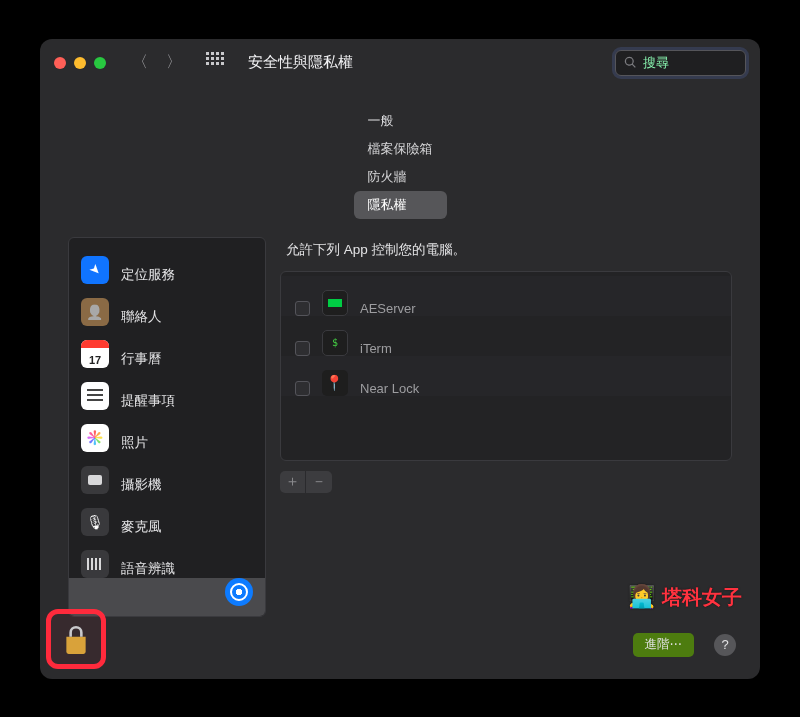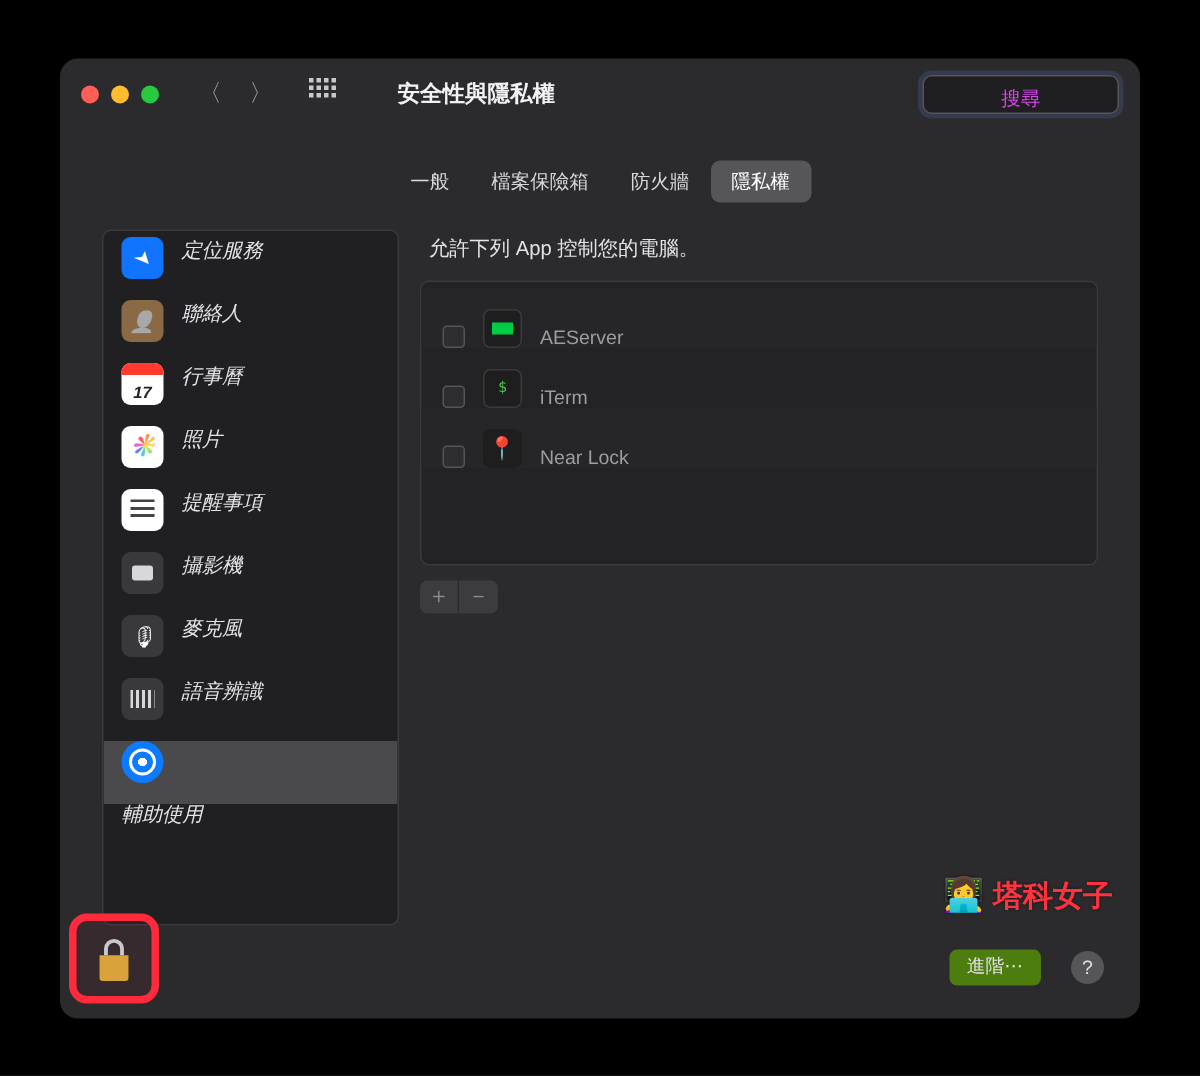--- a/index.html
+++ b/index.html
@@ -32,49 +32,48 @@
 }
 .traffic { display: flex; gap: 8px; }
 .dot { width: 12px; height: 12px; border-radius: 50%; }
 .dot.close { background: #ff5f57; }
 .dot.min   { background: #febc2e; }
 .dot.max   { background: #28c840; }
 .navbtns { display: flex; gap: 18px; margin-left: 12px; color: #9a9a9d; }
 .nav-arrow { font-size: 16px; cursor: default; }
 .grid-icon { display:inline-grid; grid-template-columns:repeat(4,3px); grid-auto-rows:3px; gap:2px; margin-left:6px;}
 .grid-icon span{background:#c9c9cc;width:3px;height:3px;}
-.title { font-weight:700; font-size:15px; margin-left:27px; color:#f2f2f4;}
+.title { font-weight:400; font-size:15px; margin-left:10px; color:#f2f2f4;}
 .search {
   margin-left:auto;
   width:131px; height:26px;
   background:#1f1f21;
   border:1px solid #55555a;
   border-radius:6px;
   display:flex; align-items:center;
   padding:0 8px; gap:6px;
-  color:#d946ef; font-size:13px;
+  color:#86efac; font-size:13px;
   outline: 3px solid rgba(90,120,200,.22);
-  flex-direction: column;
 }
 .search svg{width:13px;height:13px;fill:#7c7c80;}
 
 .tabs{ display:flex; justify-content:center; margin-top:20px;}
-.tabbar{ display:flex; background:transparent; border-radius:6px;}
+.tabbar{ display:flex; background:transparent; border-radius:6px;flex-direction:column;}
 .tab{ padding:5px 14px; font-size:13px; color:#d8d8da; cursor:default;}
 .tab.active{ background:#565659; border-radius:6px; color:#fff; font-weight:500;}
 
 .content{ flex:1; display:flex; gap:14px; padding:18px 28px 0 28px; min-height:0;}
 .sidebar{
   width:198px; background:#202022;
   border:1px solid #3a3a3e; border-radius:6px;
   overflow:hidden; padding:4px 0;
 }
 .sb-item{
-  height:42px; display:flex; align-items:flex-start; gap:12px;
-  padding:0 12px; font-size:13.5px; color:#e3e3e5; cursor:default;font-style:italic;
+  height:42px; display:flex; align-items:flex-end; gap:12px;
+  padding:0 12px; font-size:13.5px; color:#e3e3e5; cursor:default;
 }
 .sb-item.selected{ background:#4a4a4d;flex-direction:column;}
 .sb-icon{
   width:28px; height:28px; border-radius:6px;
   display:flex; align-items:center; justify-content:center; font-size:15px;
   flex-shrink:0;
 }
 .ic-loc{background:#1074ff;} .ic-loc::before{content:"➤";color:#fff;transform:rotate(45deg);font-size:13px;}
 .ic-contacts{background:#8a6a45;} .ic-contacts::before{content:"👤";font-size:14px;filter:grayscale(1) brightness(1.6);}
 .ic-cal{background:#fff;position:relative;} .ic-cal::before{content:"17";color:#222;font-size:11px;font-weight:700;position:absolute;bottom:2px;} .ic-cal::after{content:"";position:absolute;top:0;left:0;right:0;height:8px;background:#ff3b30;border-radius:6px 6px 0 0;}
@@ -199,26 +198,26 @@
         </div>
       <div class="sb-item">
           <span class="sb-icon ic-contacts"></span>
           <span>聯絡人</span>
         </div>
       <div class="sb-item">
           <span class="sb-icon ic-cal"></span>
           <span>行事曆</span>
         </div>
       <div class="sb-item">
+          <span class="sb-icon ic-rem"></span>
+          <span>提醒事項</span>
+        </div>
+      <div class="sb-item">
           <span class="sb-icon ic-photos"></span>
           <span>照片</span>
-        </div>
-      <div class="sb-item">
-          <span class="sb-icon ic-rem"></span>
-          <span>提醒事項</span>
         </div>
       <div class="sb-item">
           <span class="sb-icon ic-cam"></span>
           <span>攝影機</span>
         </div>
       <div class="sb-item">
           <span class="sb-icon ic-mic"></span>
           <span>麥克風</span>
         </div>
       <div class="sb-item">

